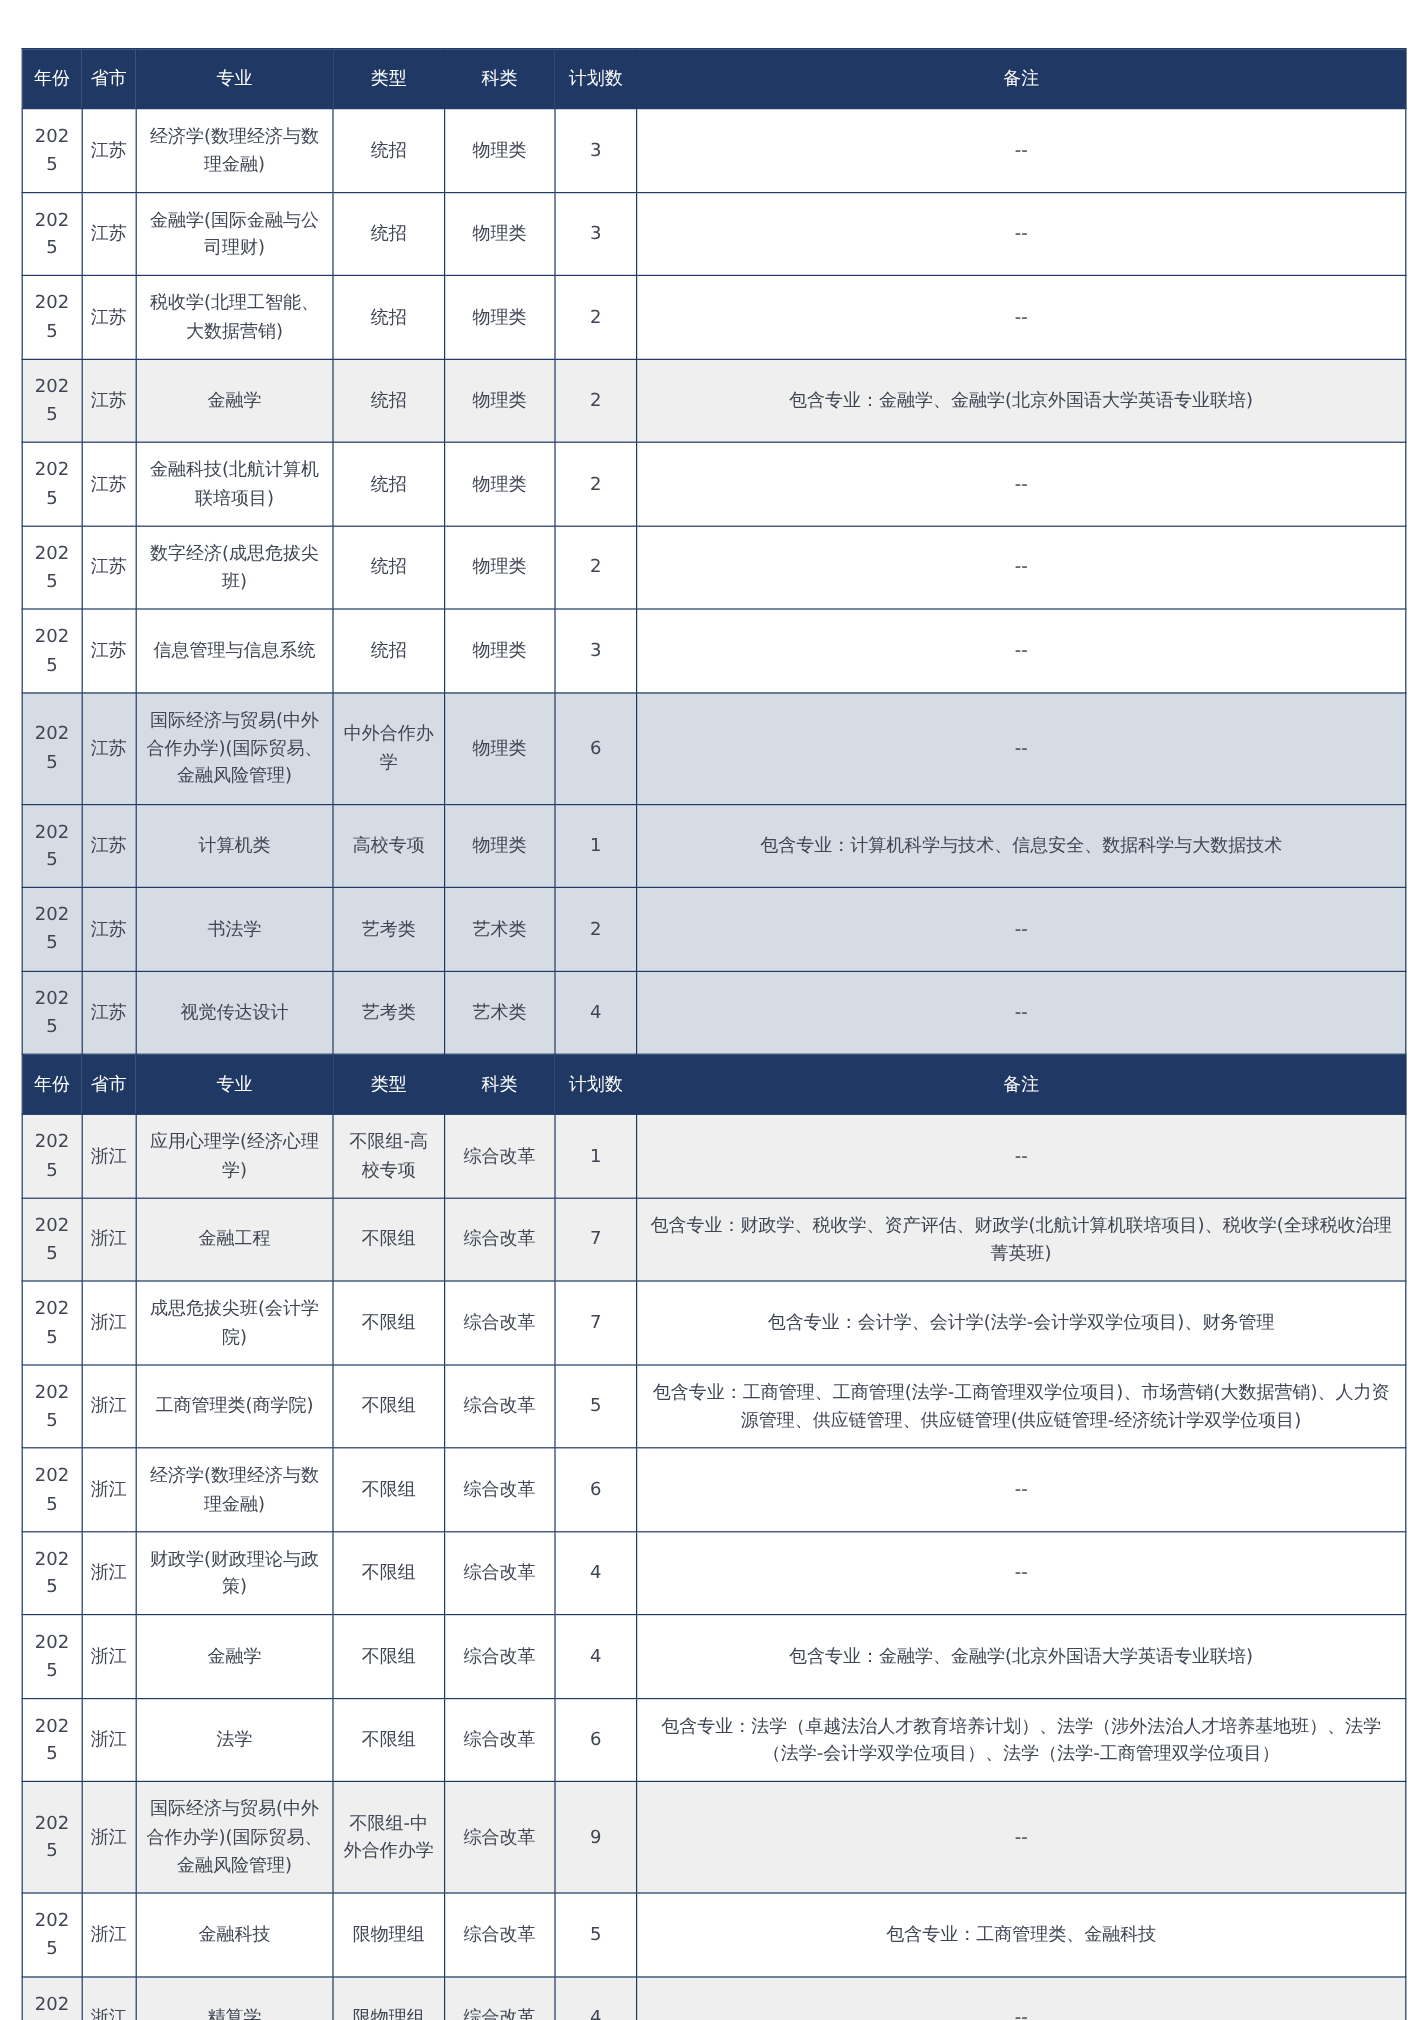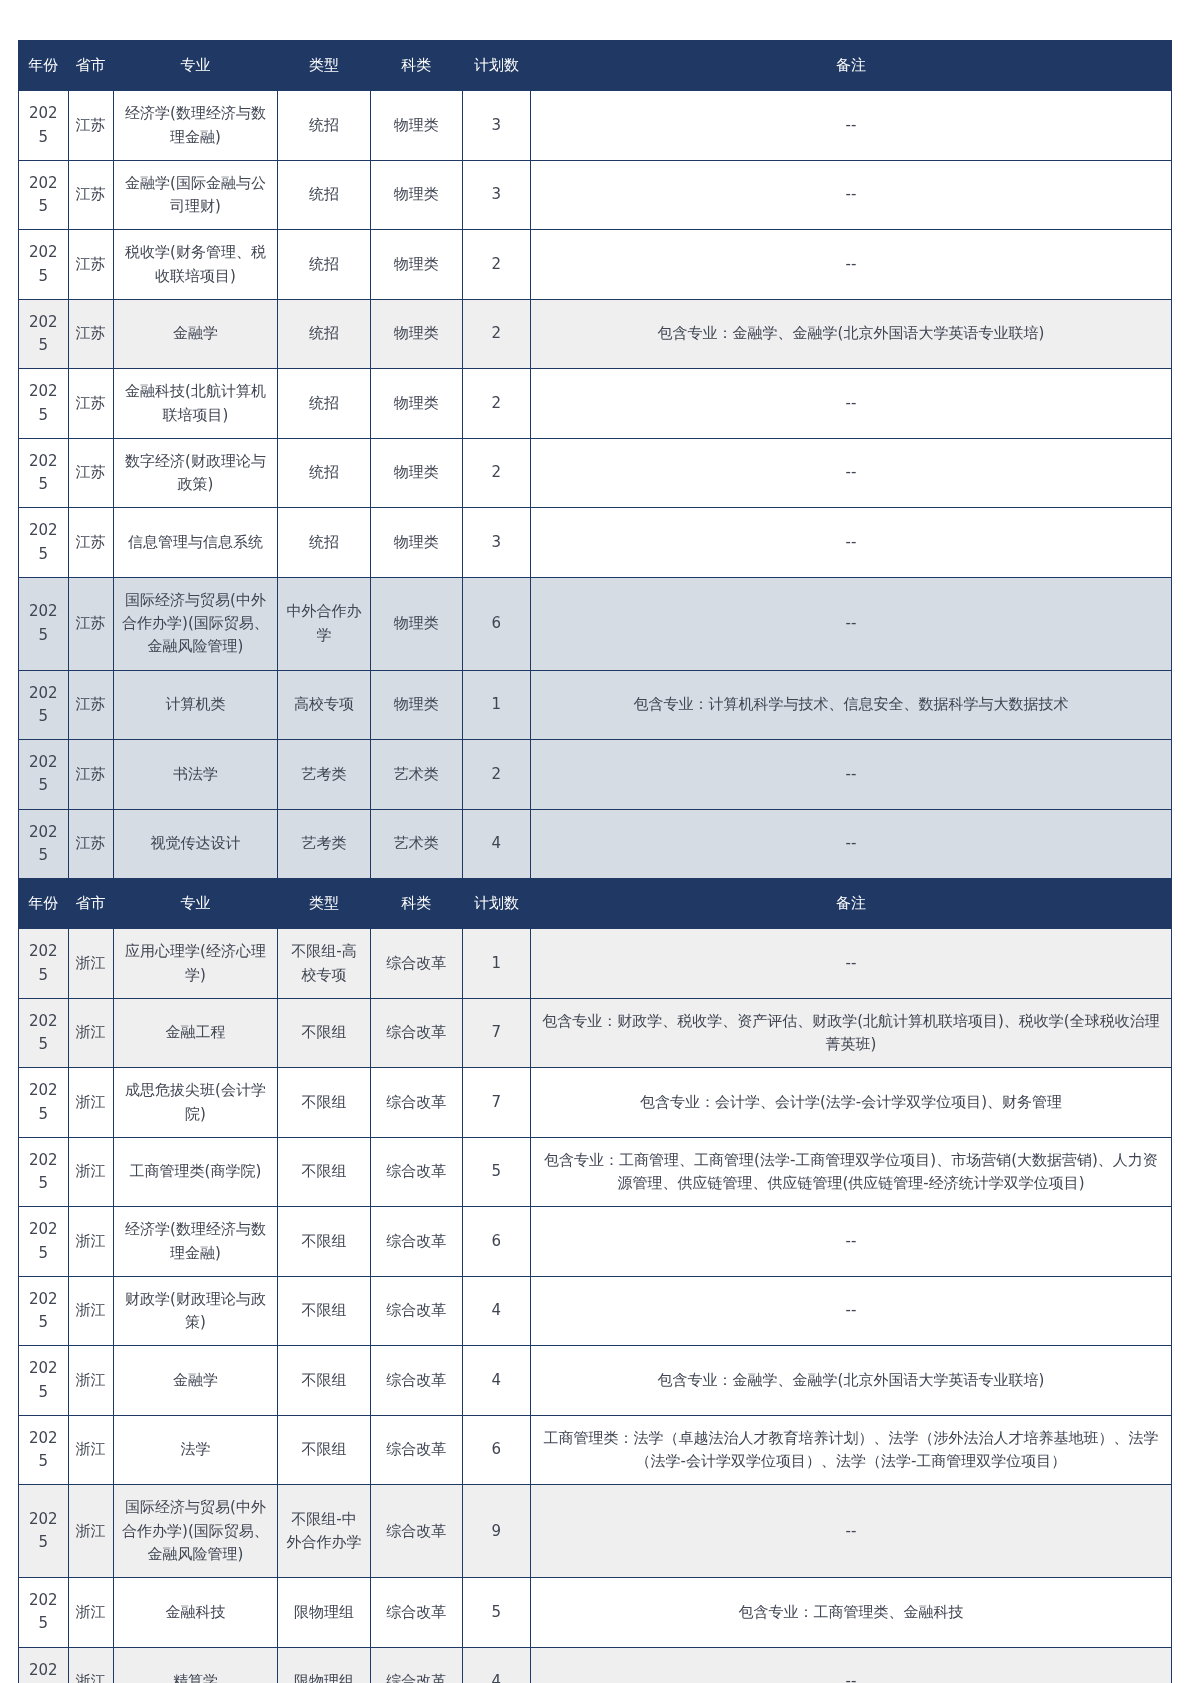--- a/index.html
+++ b/index.html
@@ -93,21 +93,21 @@
           <td>江苏</td>
           <td>金融学(国际金融与公司理财)</td>
           <td>统招</td>
           <td>物理类</td>
           <td>3</td>
           <td>--</td>
         </tr>
         <tr class="bg-white">
           <td>2025</td>
           <td>江苏</td>
-          <td>税收学(财务管理、税收联培项目)</td>
+          <td>税收学(北理工智能、大数据营销)</td>
           <td>统招</td>
           <td>物理类</td>
           <td>2</td>
           <td>--</td>
         </tr>
         <tr class="bg-gray">
           <td>2025</td>
           <td>江苏</td>
           <td>金融学</td>
           <td>统招</td>
@@ -120,21 +120,21 @@
           <td>江苏</td>
           <td>金融科技(北航计算机联培项目)</td>
           <td>统招</td>
           <td>物理类</td>
           <td>2</td>
           <td>--</td>
         </tr>
         <tr class="bg-white">
           <td>2025</td>
           <td>江苏</td>
-          <td>数字经济(财政理论与政策)</td>
+          <td>数字经济(成思危拔尖班)</td>
           <td>统招</td>
           <td>物理类</td>
           <td>2</td>
           <td>--</td>
         </tr>
         <tr class="bg-white">
           <td>2025</td>
           <td>江苏</td>
           <td>信息管理与信息系统</td>
           <td>统招</td>
@@ -250,21 +250,21 @@
           <td>4</td>
           <td>包含专业：金融学、金融学(北京外国语大学英语专业联培)</td>
         </tr>
         <tr class="bg-white">
           <td>2025</td>
           <td>浙江</td>
           <td>法学</td>
           <td>不限组</td>
           <td>综合改革</td>
           <td>6</td>
-          <td>工商管理类：法学（卓越法治人才教育培养计划）、法学（涉外法治人才培养基地班）、法学（法学-会计学双学位项目）、法学（法学-工商管理双学位项目）</td>
+          <td>包含专业：法学（卓越法治人才教育培养计划）、法学（涉外法治人才培养基地班）、法学（法学-会计学双学位项目）、法学（法学-工商管理双学位项目）</td>
         </tr>
         <tr class="bg-gray">
           <td>2025</td>
           <td>浙江</td>
           <td>国际经济与贸易(中外合作办学)(国际贸易、金融风险管理)</td>
           <td>不限组-中外合作办学</td>
           <td>综合改革</td>
           <td>9</td>
           <td>--</td>
         </tr>

